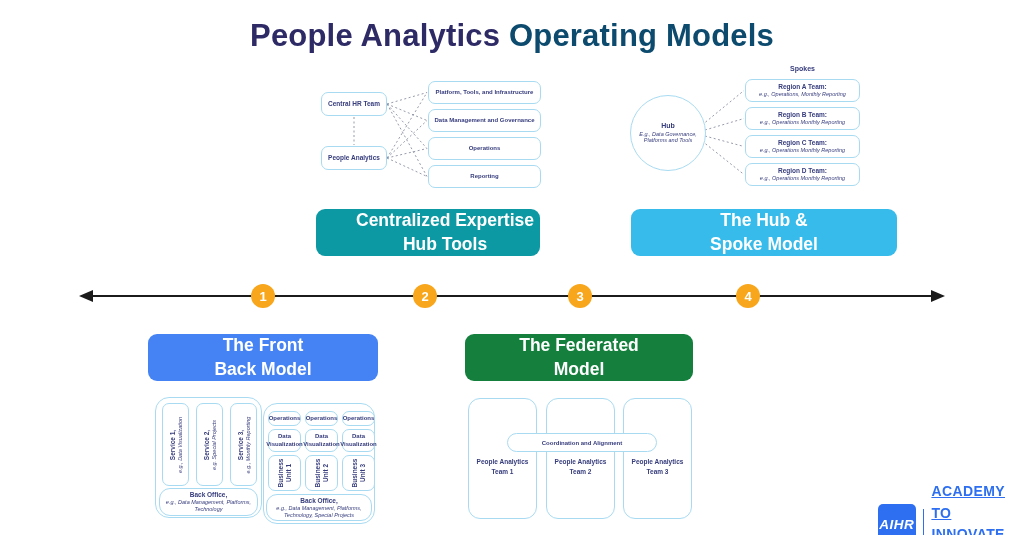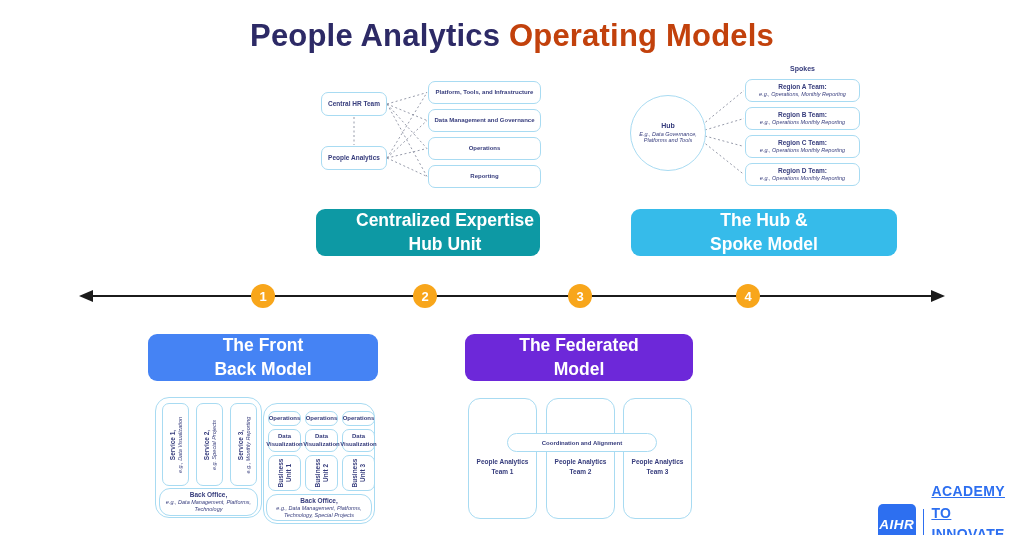--- a/index.html
+++ b/index.html
@@ -7,21 +7,21 @@
     --navy:#363C7C;
     --bb:#A8DBF2;
   }
   body { font-family:"Liberation Sans", sans-serif; background:#fff; }
   .canvas { position:relative; width:1024px; height:535px; background:#ffffff; overflow:hidden; }
   .abs { position:absolute; }
 
   
   .title-wrap{ top:18px; left:0; width:1024px; text-align:center; font-size:31px; font-weight:bold; letter-spacing:0.2px; }
   .t1{ color:#2D2A66; }
-  .t2{ color:#c2410c; }
+  .t2{ color:#0c4a6e; }
 
   
   .mini-box{ background:#fff; border:1px solid var(--bb); border-radius:7px; color:var(--navy);
              display:flex; flex-direction:column; align-items:center; justify-content:center;
              text-align:center; line-height:1.25; }
   .mini-title{ font-weight:bold; font-size:6.5px; }
   .mini-title-lg{ font-weight:bold; font-size:6px; padding:0 3px; }
   .mini-sub{ font-style:italic; font-size:5.5px; }
   .rot{ position:absolute; left:50%; top:50%; transform:translate(-50%,-50%) rotate(-90deg); text-align:center; }
   .rot-78{ width:78px; }
@@ -167,31 +167,31 @@
     <div class="mini-title">Region C Team:</div>
     <div class="mini-sub">e.g., Operations Monthly Reporting</div>
   </div>
   <div class="abs mini-box hs-s3">
     <div class="mini-title">Region D Team:</div>
     <div class="mini-sub">e.g., Operations Monthly Reporting</div>
   </div>
 
   <div class="abs model model-cz" style="background-color: rgb(13, 153, 164); padding-left: 34px;">
     <div>Centralized Expertise</div>
-    <div>Hub Unit</div>
+    <div>Hub Tools</div>
   </div>
   <div class="abs model model-hs" style="background-color: rgb(54, 187, 234);">
     <div>The Hub &amp;</div>
     <div>Spoke Model</div>
   </div>
   <div class="abs model model-fb" style="background-color: rgb(69, 131, 244); text-align: center;">
     <div>The Front</div>
     <div>Back Model</div>
   </div>
-  <div class="abs model model-fd" style="background-color: #6d28d9;">
+  <div class="abs model model-fd" style="background-color: #15803d;">
     <div>The Federated</div>
     <div>Model</div>
   </div>
 
   <div class="abs tl-line"></div>
   <div class="abs arrow arrow-left"></div>
   <div class="abs arrow arrow-right"></div>
   <div class="abs mk mk0" style="background-color: rgb(248, 166, 27);">1</div>
   <div class="abs mk mk1" style="background-color: rgb(248, 166, 27);">2</div>
   <div class="abs mk mk2" style="background-color: rgb(248, 166, 27);">3</div>

